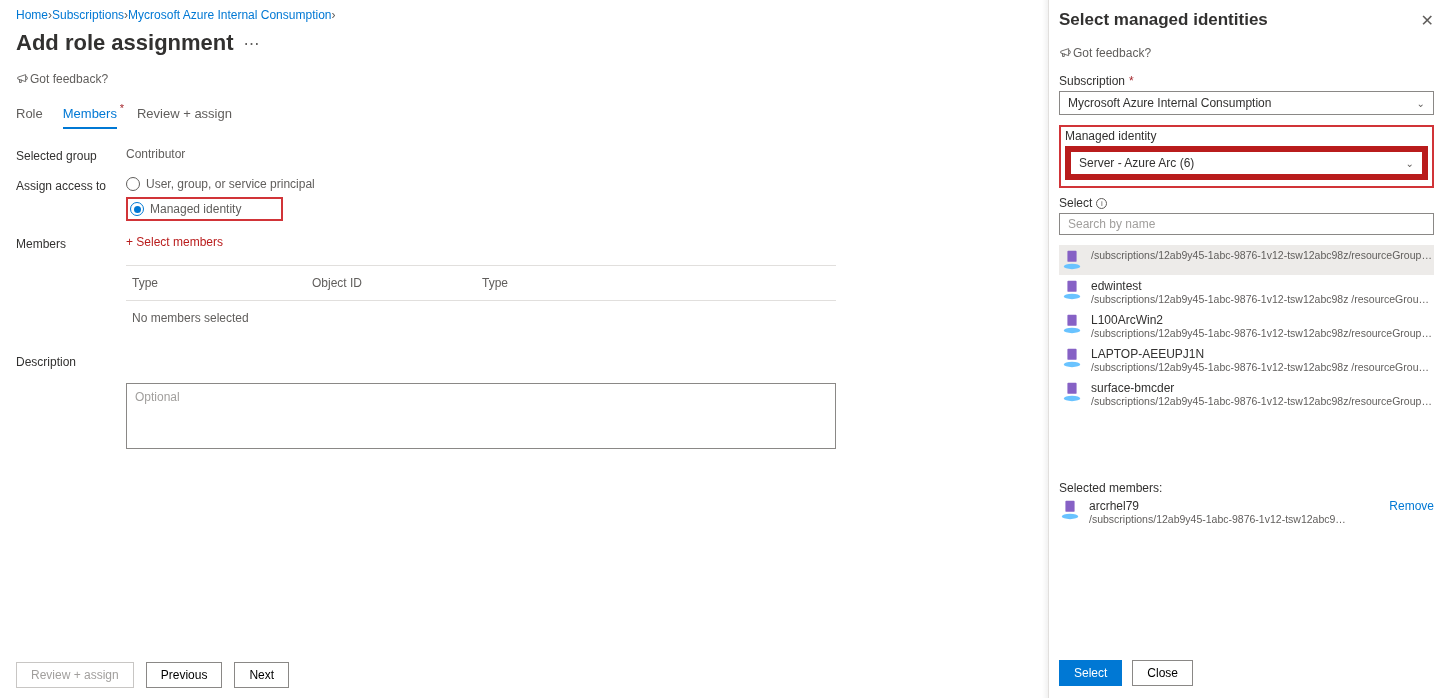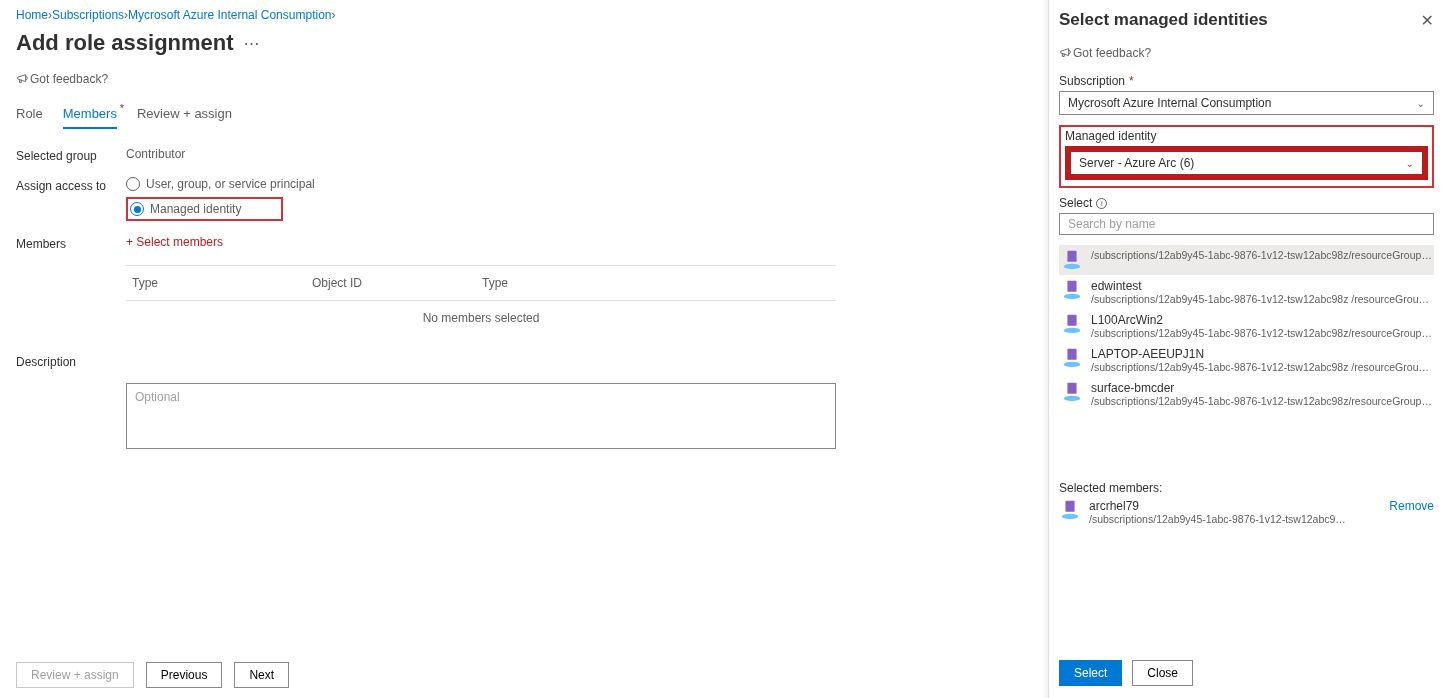--- a/index.html
+++ b/index.html
@@ -31,21 +31,21 @@
   .radio.selected { border-color: #0078d4; }
   .hl-red { border: 2px solid #d13438; padding: 3px 40px 3px 2px; display: inline-flex; }
 
   .link { color: #b91c1c; cursor: pointer; }
 
   .members-table { margin-left: 110px; margin-top: 10px; width: 710px; }
   .members-table .hdr { display: flex; color: #605e5c; font-size: 12px; border-top: 1px solid #e1dfdd; border-bottom: 1px solid #e1dfdd; }
   .members-table .col1 { width: 180px; padding: 10px 6px; }
   .members-table .col2 { width: 170px; padding: 10px 6px; }
   .members-table .col3 { flex: 1; padding: 10px 6px; }
-  .members-table .empty { padding: 10px 6px; color: #605e5c; text-align: center; }
+  .members-table .empty { padding: 10px 6px; color: #605e5c; }
 
   .desc-box { margin-left: 110px; width: 710px; height: 66px; border: 1px solid #8a8886; padding: 6px 8px; font-size: 12px; color: #a19f9d; }
 
   .footer { position: absolute; left: 16px; bottom: 10px; display: flex; gap: 12px; }
   .btn { border: 1px solid #8a8886; background: #fff; padding: 5px 14px; font-size: 12px; cursor: pointer; }
   .btn.disabled { color: #a19f9d; border-color: #c8c6c4; cursor: default; }
   .btn.primary { background: #0078d4; color: #fff; border-color: #0078d4; }
 
   
   .panel { position: absolute; right: 0; top: 0; width: 400px; height: 698px; border-left: 1px solid #e1dfdd; background: #fff; padding: 10px 14px 0 10px; display: flex; flex-direction: column; }

